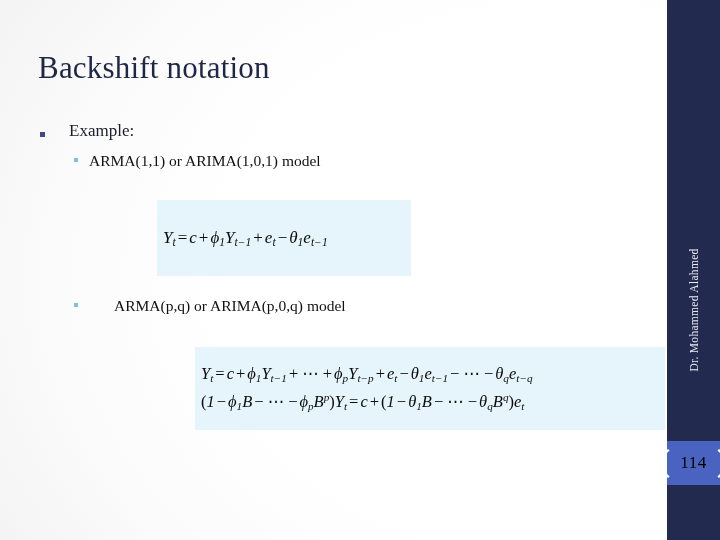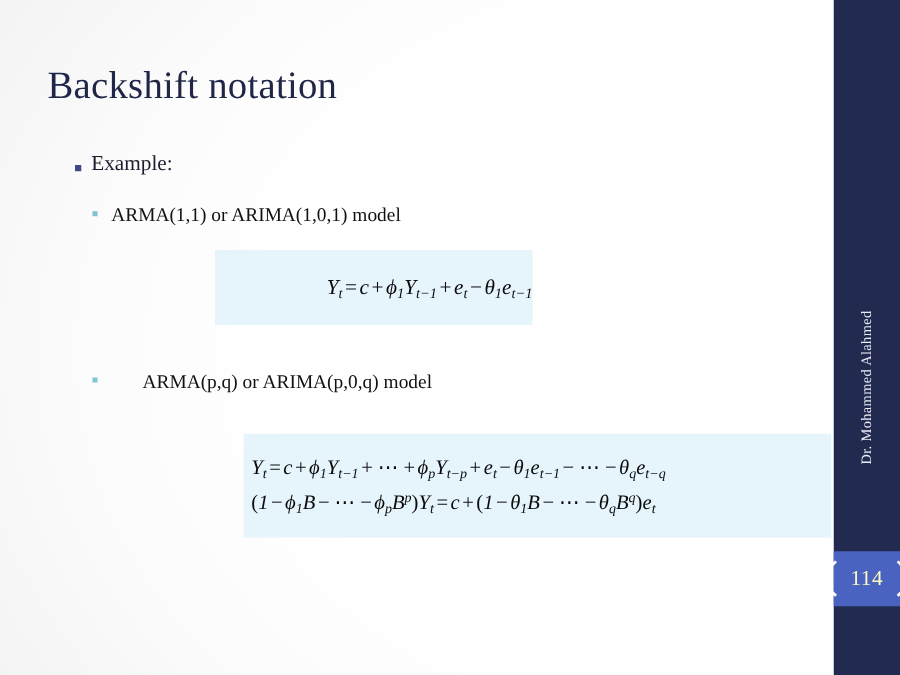--- a/index.html
+++ b/index.html
@@ -31,24 +31,24 @@
     line-height: 1.15;
     color: #1f2647;
     font-family: "Liberation Serif", serif;
     letter-spacing: 0.2px;
     white-space: nowrap;
   }
 
   
   .bullet-l1 {
     position: absolute;
-    left: 60px;
+    left: 40px;
     display: flex;
     align-items: flex-end;
-    gap: 8px;
+    gap: 24px;
     color: #1c1c2e;
     font-size: 17px;
     font-family: "Liberation Serif", serif;
   }
   .bullet-l1 .dot {
     width: 5px;
     height: 5px;
     background: #3b4craft;
     background: #3c4a86;
     display: inline-block;
@@ -71,46 +71,45 @@
     width: 4px;
     height: 4px;
     background: #7fc3d6;
     display: inline-block;
     position: relative;
     top: -4px;
     flex: 0 0 auto;
   }
 
   .b1 { top: 121px; }
-  .b2 { top: 164px; }
+  .b2 { top: 152px; }
   .b3 { top: 297px; gap: 36px; }
 
   
   .eqbox {
     position: absolute;
     background: #e6f4fc;
     font-family: "Liberation Serif", serif;
     color: #0b0b0b;
     display: flex;
     flex-direction: column;
     justify-content: center;
   }
   .eqbox .eqline {
     white-space: nowrap;
     font-style: italic;
     font-size: 17px;
     line-height: 1.62;
     padding-left: 6px;
   }
   .eq1 {
-    left: 172px;
+    left: 157px;
     top: 200px;
     width: 254px;
-    height: 60px;
-    align-items: flex-end;
+    height: 76px;
   }
   .eq2 {
     left: 155px;
     top: 347px;
     width: 470px;
     height: 83px;
     margin-left: 40px;
   }
   .eq2 .eqline { font-size: 16.5px; }
 
@@ -166,21 +165,21 @@
   }
   .pagebadge .brk {
     color: #ffffff;
     font-size: 29px;
     line-height: 1;
     font-family: "Liberation Serif", serif;
     position: relative;
     top: -2px;
   }
   .pagebadge .num {
-    color: #fef9c3;
+    color: #000000;
     font-size: 17px;
     font-family: "Liberation Serif", serif;
     letter-spacing: 0.5px;
   }
 </style>
 </head>
 <body>
 
 <div class="slide">
 

